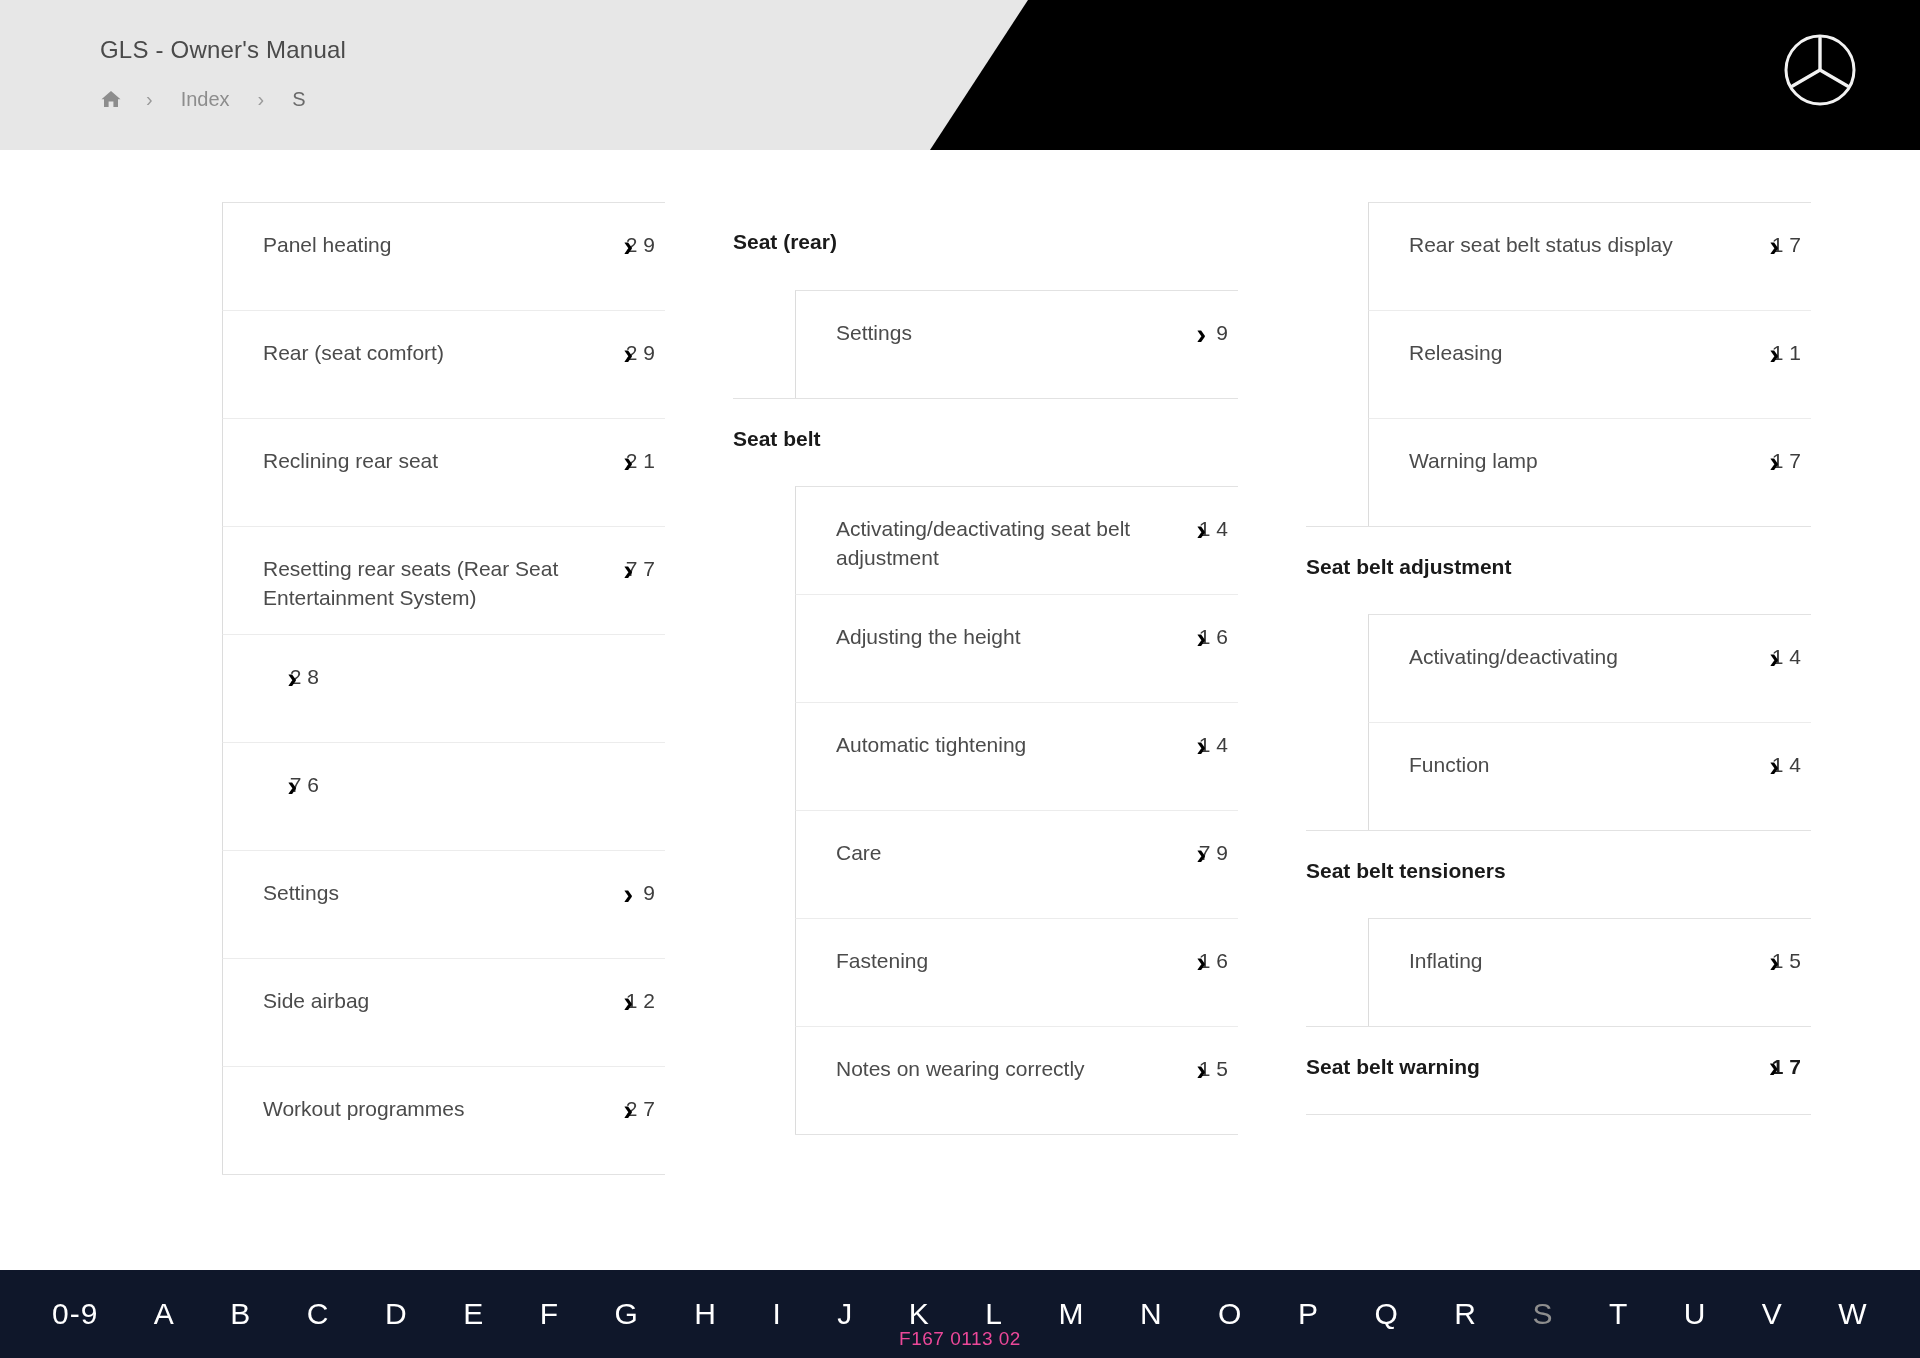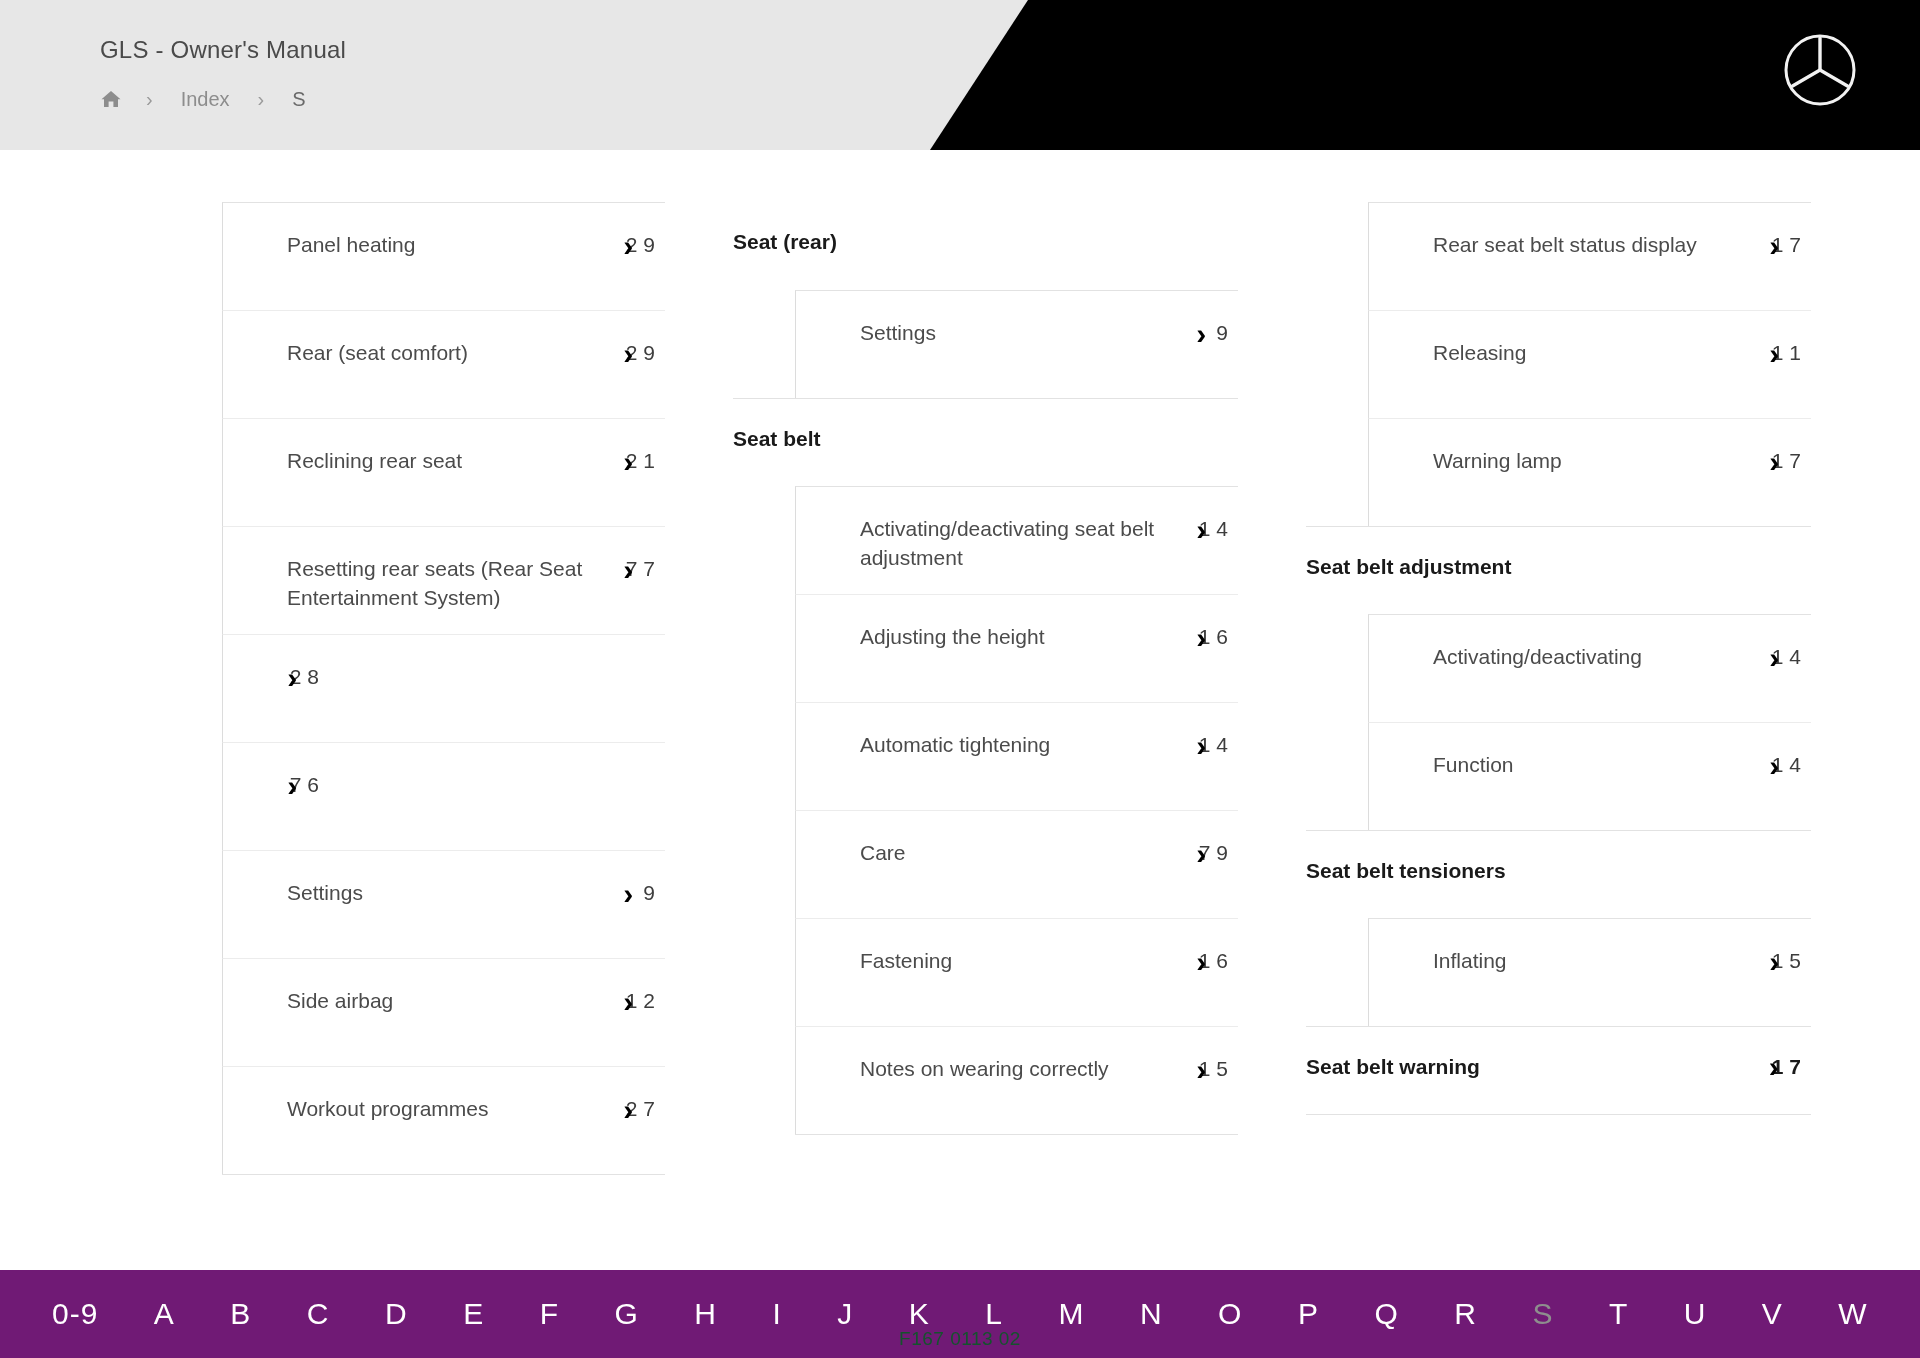--- a/index.html
+++ b/index.html
@@ -147,21 +147,20 @@
     border-left: 1px solid #dcdcdc;
     border-top: 1px solid #ececec;
   }
   .entry.sub.firstsub { border-top: 1px solid #e2e2e2; }
 
   .entry.sub .entry-label {
     font-size: 21px;
     color: #4b4b4b;
     line-height: 1.36;
     font-weight: normal;
-    margin-left: 24px;
   }
 
   .entry-label {
     max-width: 352px;
     display: block;
   }
 
   
   .entry-page {
     position: relative;
@@ -193,42 +192,42 @@
   .col-tail { border-top: 1px solid #e2e2e2; height: 1px; }
   .col-tail.indent { margin-left: 62px; }
 
   
   .alpha-bar {
     position: absolute;
     bottom: 0;
     left: 0;
     width: 1920px;
     height: 88px;
-    background: #701a75;
+    background: #0f172a;
     display: flex;
     align-items: center;
     justify-content: space-between;
     padding: 0 52px;
   }
   .alpha {
     font-size: 30px;
     color: #ffffff;
     letter-spacing: 1px;
     line-height: 1;
     flex: 0 0 auto;
   }
   .alpha.active { color: #8e8e8e; }
 
   .footer-code {
     position: absolute;
     bottom: 8px;
     left: 50%;
     transform: translateX(-50%);
     font-size: 19px;
-    color: #14532d;
+    color: #ec4899;
     letter-spacing: 0.5px;
     white-space: nowrap;
   }
 </style>
 </head>
 <body>
 
 <div id="page">
 
   <div class="header">

